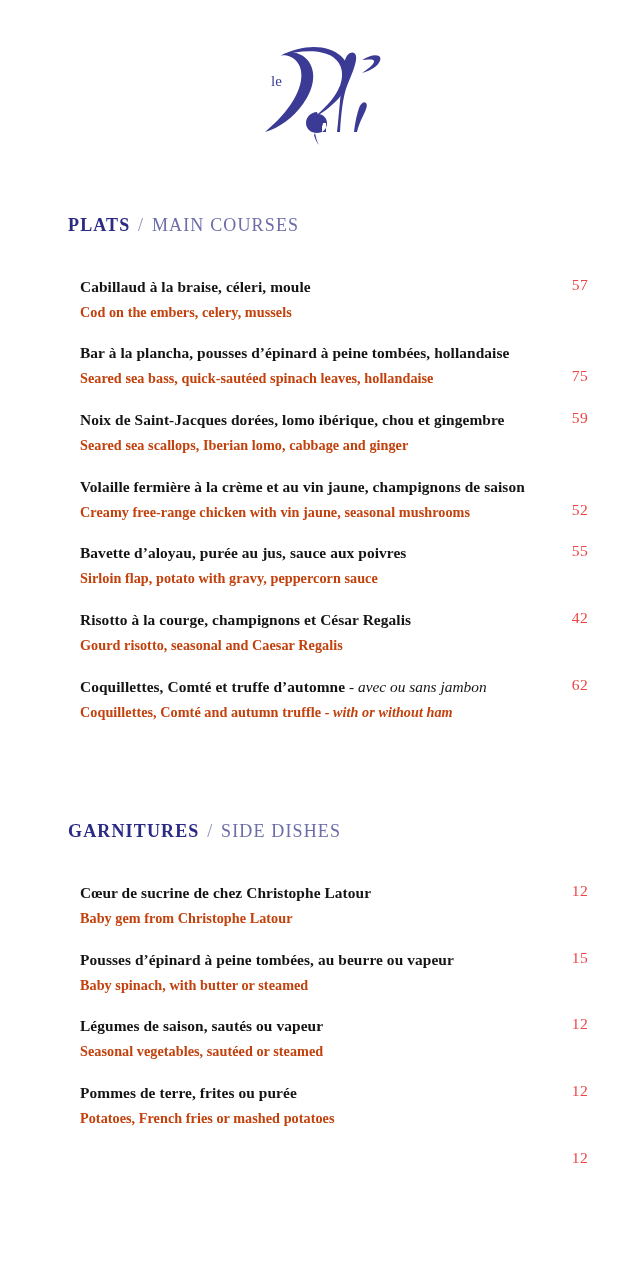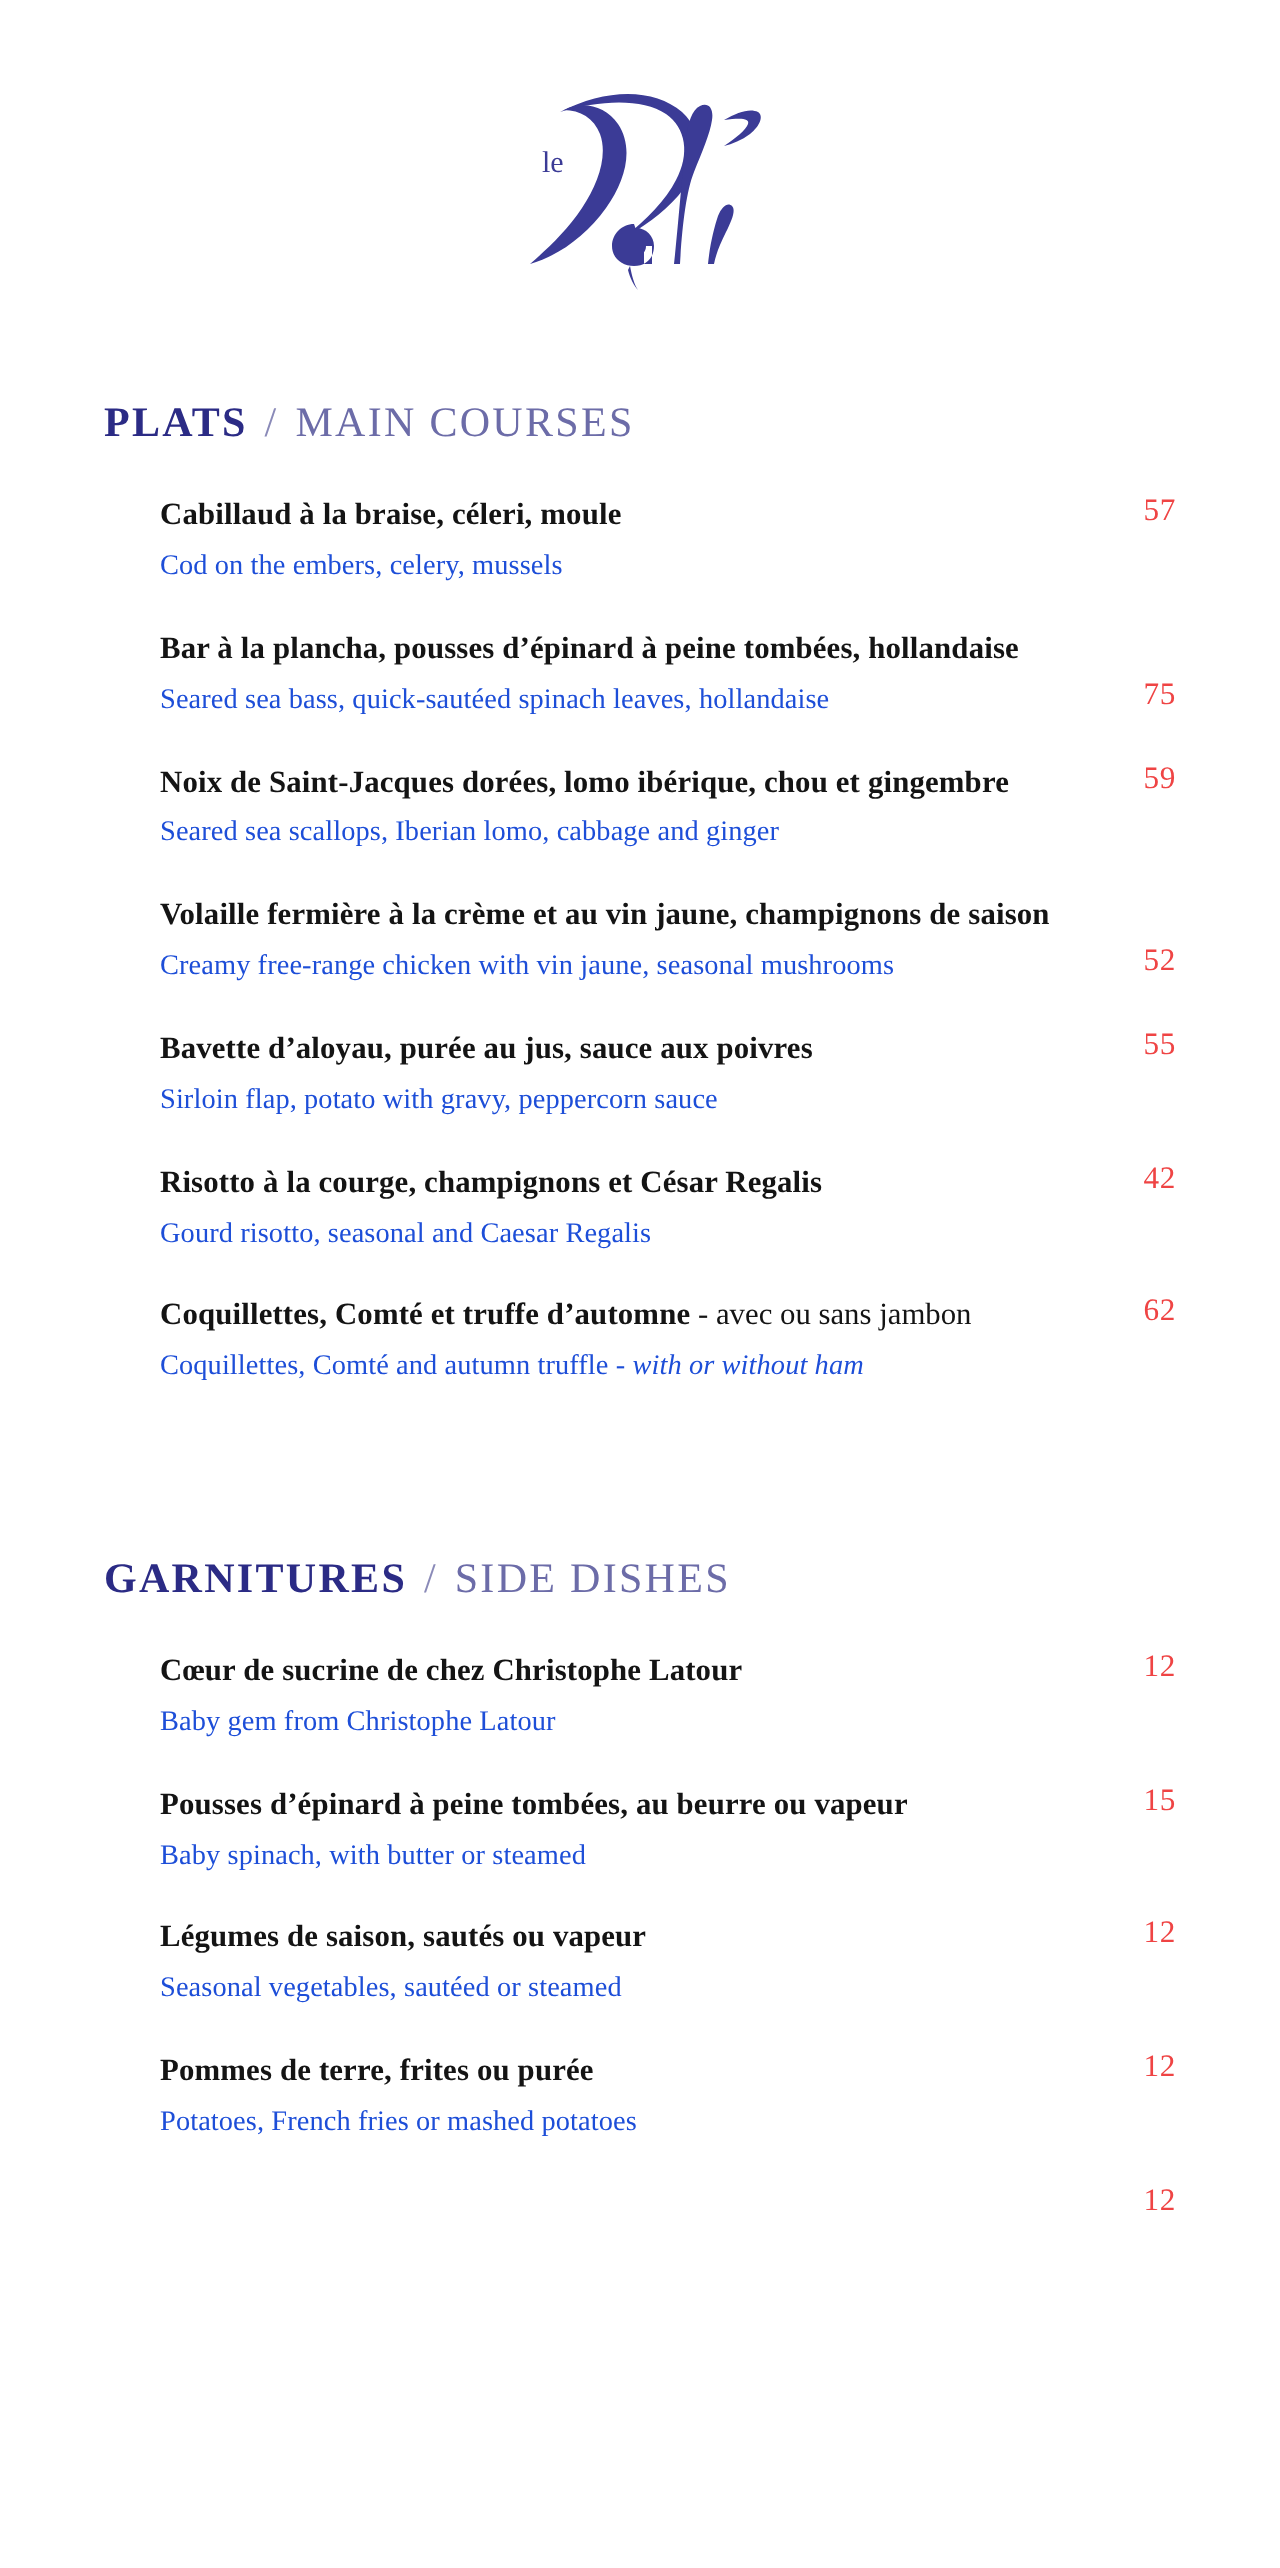--- a/index.html
+++ b/index.html
@@ -35,25 +35,25 @@
   .menu-body {
     padding: 0 52px 0 52px;
     box-sizing: border-box;
   }
 
   
   .section {
     width: 100%;
   }
   .section-header {
-    font-size: 21px;
+    font-size: 18px;
     letter-spacing: 1.15px;
     line-height: 1.2;
     white-space: nowrap;
-    margin: 0;
+    margin: 16px;
     padding: 0;
   }
   .section-header .sh-fr {
     font-weight: 700;
     color: #2b2b85;
   }
   .section-header .sh-sep {
     font-weight: 400;
     color: #8a8ab8;
     padding: 0 2px;
@@ -79,26 +79,27 @@
   }
   .item-title {
     font-size: 15.4px;
     font-weight: 700;
     color: #141414;
     line-height: 1.62;
     letter-spacing: 0.08px;
   }
   .item-title .suffix {
     font-weight: 400;
+    font-style: italic;
     letter-spacing: 0;
   }
   .item-desc {
     font-size: 14.2px;
-    font-weight: 400;
-    color: #1d4ed8;
+    font-weight: 700;
+    color: #c2410c;
     line-height: 1.6;
     letter-spacing: 0.05px;
     margin-top: 1px;
   }
   .item-desc .suffix {
     font-style: italic;
   }
   .item-price {
     flex: 0 0 auto;
     font-size: 15.6px;

